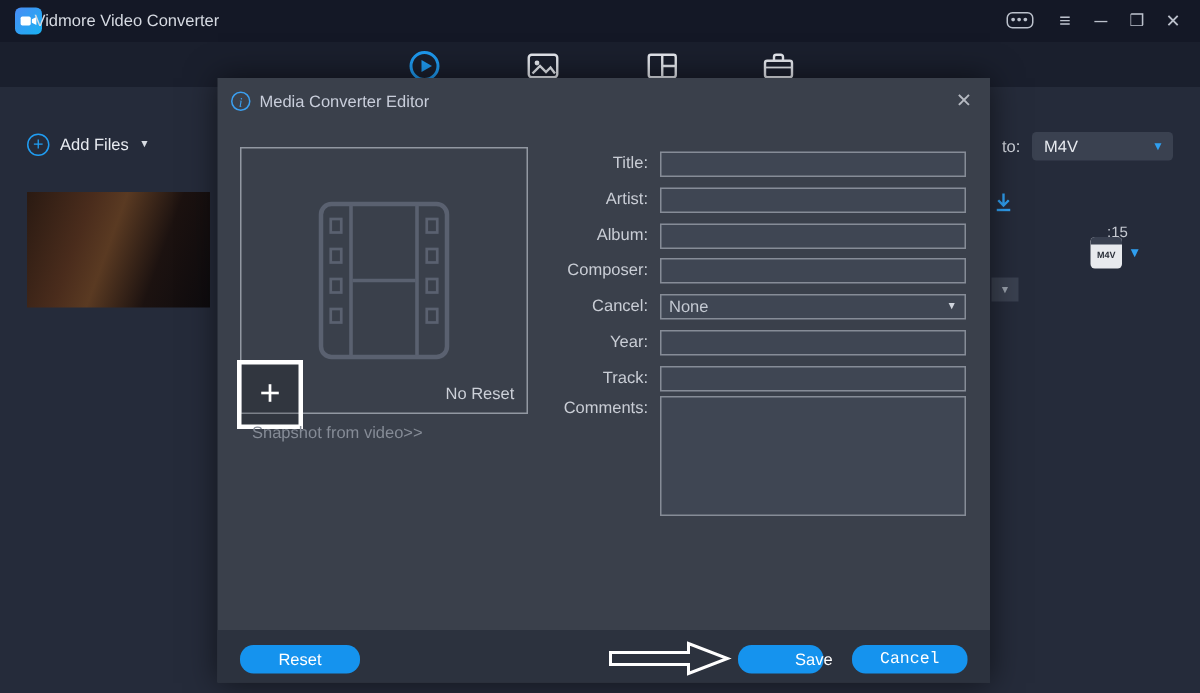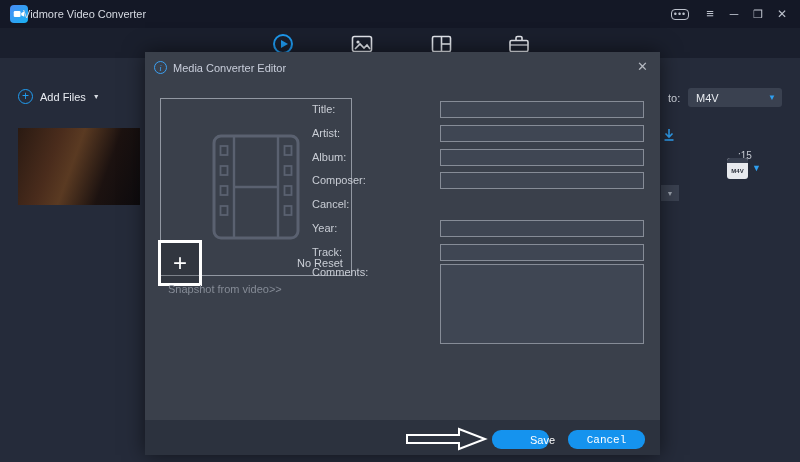--- a/index.html
+++ b/index.html
@@ -60,21 +60,21 @@
   .dlg-close { position:absolute; right:12px; top:7px; font-size:13px; color:#b6bac2; cursor:default; }
 
   .cover-box { position:absolute; left:15px; top:46px; width:192px; height:178px; border:1px solid #9298a2;
                display:flex; align-items:center; justify-content:center; }
   .add-cover { position:absolute; left:13px; top:188px; width:44px; height:46px; border:3px solid #ffffff;
                background:rgba(0,0,0,.15); display:flex; align-items:center; justify-content:center;
                color:#fff; font-size:24px; font-weight:300; }
   .no-cover { position:absolute; left:152px; top:205px; font-size:11px; color:#ccd0d8; }
   .snapshot { position:absolute; left:23px; top:231px; font-size:11px; color:#858b96; cursor:default; }
 
-  .f-label { position:absolute; left:167px; width:120px; text-align:left; font-size:11px; color:#c9cdd5; }
+  .f-label { position:absolute; left:167px; width:120px; text-align:right; font-size:11px; color:#c9cdd5; }
   .f-input { position:absolute; left:295px; width:204px; height:17px; background:#3f4653; border:1px solid #868c97;
              color:#e7eaef; font-size:11px; padding:0 4px; }
   .f-select { position:absolute; left:295px; width:204px; height:17px; background:#3f4653; border:1px solid #868c97;
               display:flex; align-items:center; }
   .f-select .val { margin-left:5px; font-size:11px; color:#c5cad3; }
   .f-select .caret { margin-left:auto; margin-right:5px; color:#cfd4dc; font-size:7px; }
   .f-textarea { position:absolute; left:295px; top:212px; width:204px; height:80px; background:#3f4653;
                 border:1px solid #868c97; resize:none; color:#e7eaef; font-size:11px; padding:2px 4px;
                 font-family:"Liberation Sans",sans-serif; }
 
@@ -195,28 +195,33 @@
 
     <span class="f-label" style="top:51px">Title:</span>
     <input class="f-input" style="top: 49px;">
     <span class="f-label" style="top:75px">Artist:</span>
     <input class="f-input" style="top: 73px;">
     <span class="f-label" style="top:99px">Album:</span>
     <input class="f-input" style="top: 97px;">
     <span class="f-label" style="top:122px">Composer:</span>
     <input class="f-input" style="top: 120px;">
     <span class="f-label" style="top:146px">Cancel:</span>
+    <div class="f-select" style="top:144px">
+      <span class="val">None</span>
+      <span class="caret">▼</span>
+    </div>
     <span class="f-label" style="top:170px">Year:</span>
     <input class="f-input" style="top: 168px;">
     <span class="f-label" style="top:194px">Track:</span>
     <input class="f-input" style="top: 192px;">
     <span class="f-label" style="top:214px">Comments:</span>
     <textarea class="f-textarea" style=""></textarea>
 
     <div class="dlg-footer">
+      <button class="btn btn-reset">Reset</button>
       <button class="btn btn-save">Save</button>
       <button class="btn btn-cancel">Cancel</button>
     </div>
     <svg class="arrow-anno" width="82" height="24" viewBox="0 0 82 24">
       <polygon points="1,8 53,8 53,2 79,12 53,22 53,16 1,16" fill="none" stroke="#ffffff" stroke-width="2" stroke-linejoin="miter"></polygon>
     </svg>
   </div>
 
 </div>
 

